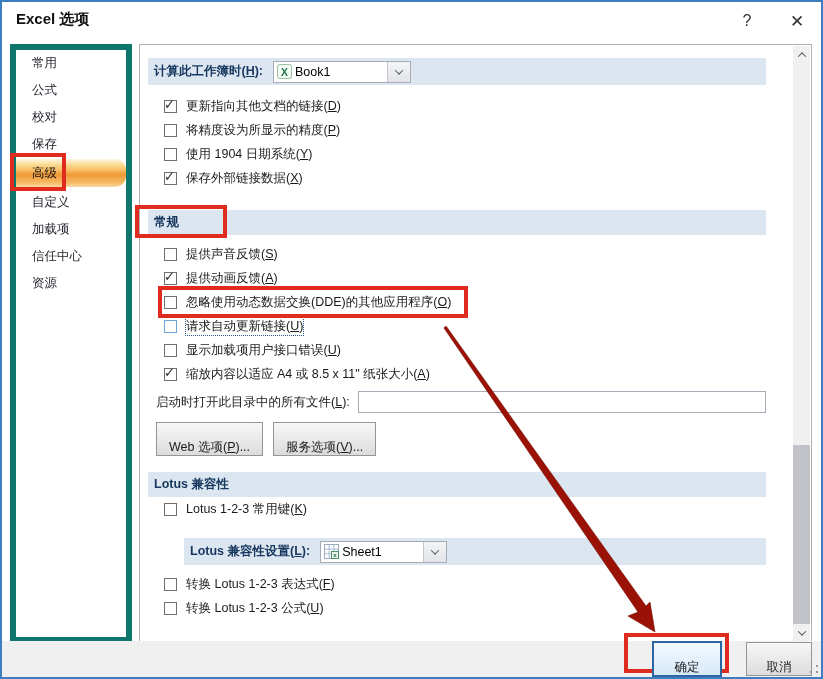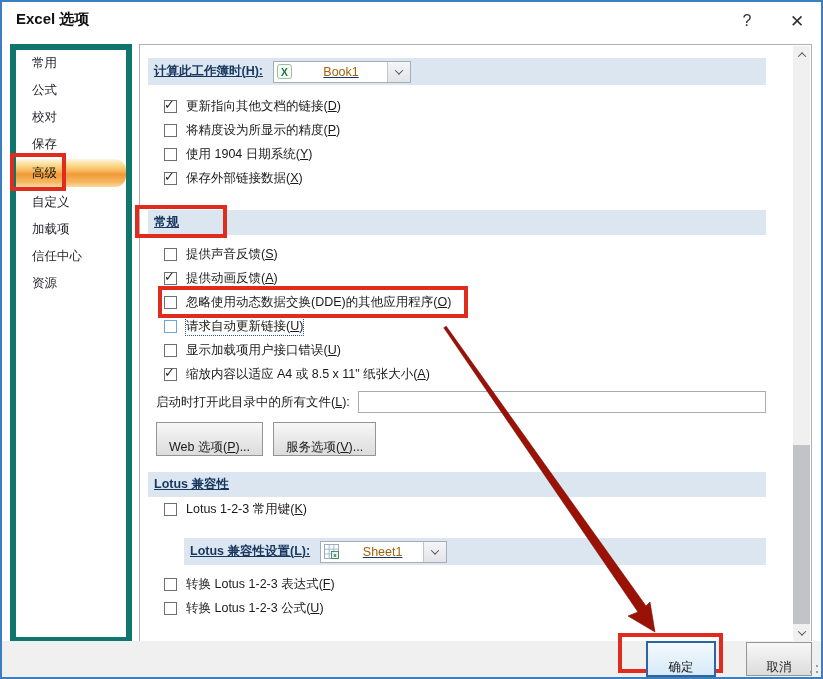--- a/index.html
+++ b/index.html
@@ -51,42 +51,41 @@
   .main {
     position: absolute; left: 137px; top: 42px; width: 673px; height: 599px;
     background: #fff; border: 1px solid #b0b0b0;
     padding: 0 45px 0 8px;
   }
   .section-bar {
     position: relative;
     background: #dce6f1; color: #17375e; font-weight: bold;
     display: flex; align-items: center; padding: 0 6px;
     height: 25px;
-    text-decoration: underline;
   }
   .combo-bar { height: 27px; }
   .row { display: flex; align-items: center; }
   .cb-row { position: relative; height: 24px; display: flex; align-items: center; margin-left: 16px; }
   .cb {
     width: 13px; height: 13px; background: #fff; border: 1px solid #6f6f6f;
     margin-right: 9px; position: relative; flex: 0 0 auto; cursor: pointer;
   }
   .cb.checked::after {
     content: "✓"; position: absolute; left: -1px; top: -4px;
     font-size: 13px; font-weight: bold; color: #2a2a2a;
   }
   .cb-row.focused .cb { border-color: #6da4dc; }
   .cb-row.focused .cb-label { outline: 1px dotted #2b5797; }
   .cb-label { white-space: nowrap; }
   
   .combo {
     display: flex; align-items: center; height: 22px; background: #fff;
     border: 1px solid #a5acb5; cursor: pointer;
   }
-  .combo-text { flex: 1; padding-left: 3px; font-weight: normal; color: #a16207; text-align: center; }
+  .combo-text { flex: 1; padding-left: 3px; font-weight: normal; color: #000000; }
   .combo-icon { display: flex; align-items: center; padding-left: 3px; }
   .combo-btn {
     width: 23px; height: 100%; border-left: 1px solid #c2c6cc;
     background: linear-gradient(#f4f5f6,#e2e4e8);
     display: flex; align-items: center; justify-content: center;
   }
   .chev { width: 6px; height: 6px; border-right: 1.7px solid #4c5258; border-bottom: 1.7px solid #4c5258; display: inline-block; }
   .chev.down { transform: rotate(45deg) translate(-1px,-1px); }
   .chev.up   { transform: rotate(-135deg) translate(-1px,-1px); }
   
@@ -107,21 +106,21 @@
     position: absolute; left: 0; width: 17px; height: 17px; background: #f0f0f0;
     display: flex; align-items: center; justify-content: center; cursor: pointer;
   }
   .sb-up { top: 0; } .sb-down { bottom: 0; }
   .sb-thumb { position: absolute; left: 0; top: 399px; width: 17px; height: 180px; background: #c2c3c9; cursor: pointer; }
   
   .footer {
     position: absolute; left: 0; right: 0; bottom: 0; height: 36px;
     background: #f0f0f0;
     display: flex; align-items: center; justify-content: flex-end;
-    padding-right: 9px; gap: 30px; margin-top: 15px;
+    padding-right: 9px; gap: 24px; margin-top: 15px;
   }
   .btn.ok {
     width: 70px; height: 26px;
     border: 2px solid #2b66a3;
     background: linear-gradient(#f3f9fe,#d7e9f8);
     position: relative; z-index: 5;
   }
   .btn.cancel { width: 66px; height: 26px; }
   .ok-wrap { position: relative; }
   .resize-grip {

